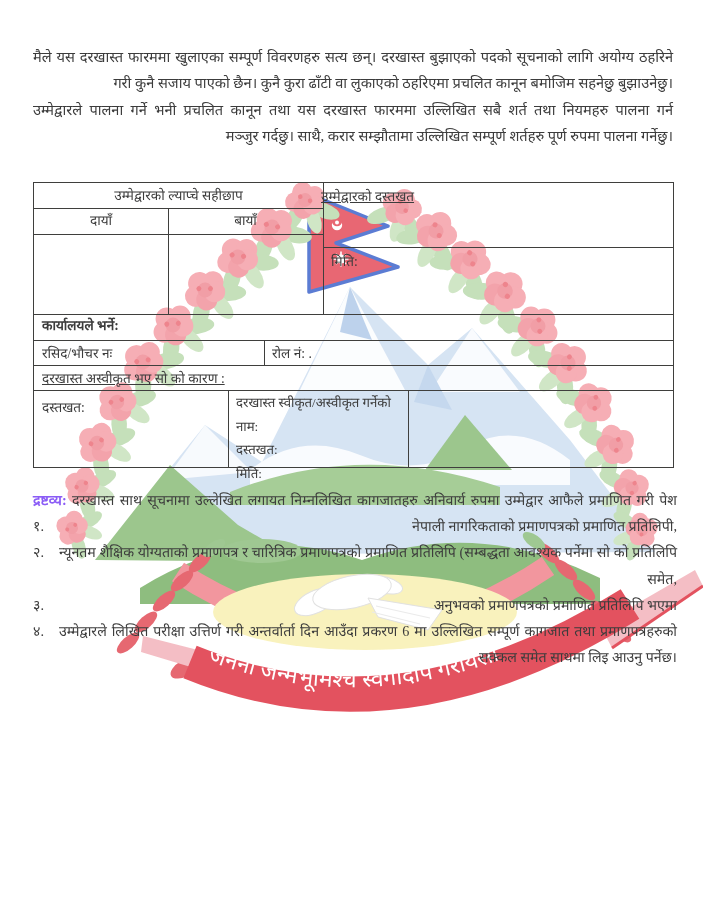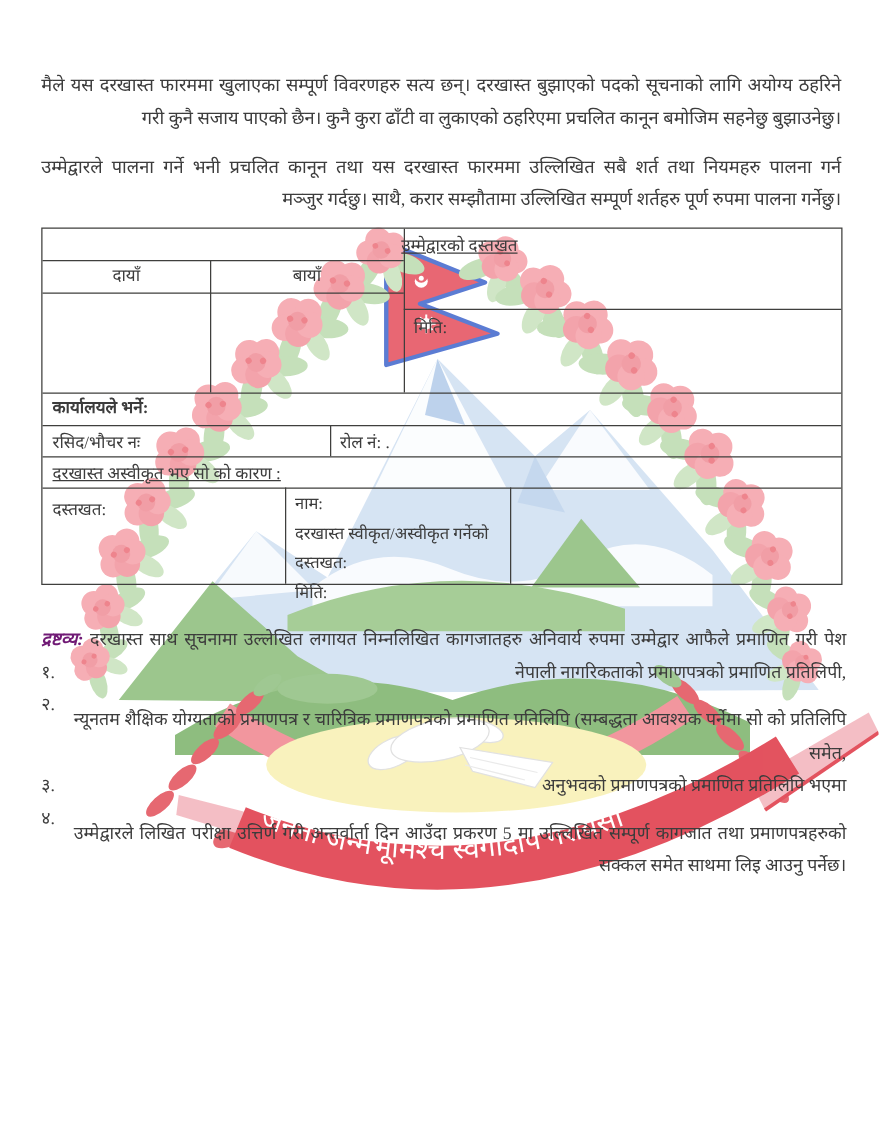--- a/index.html
+++ b/index.html
@@ -2,32 +2,32 @@
 <html><head>
 <meta charset="utf-8">
 <style>
   html,body{margin:0;padding:0;background:#ffffff;}
   #page{position:relative;width:703px;height:910px;background:#ffffff;overflow:hidden;
         font-family:"Liberation Serif", serif;color:#3c3c3c;}
   #watermark{position:absolute;left:0;top:0;width:703px;height:910px;z-index:0;}
   .layer{position:absolute;z-index:1;}
   
   #intro{left:33px;top:44px;width:640px;font-size:14.6px;line-height:26.4px;}
-  .jline{text-align:justify;text-align-last:justify;margin-top:12px;}
+  .jline{text-align:justify;text-align-last:justify;}
   .pline{text-align:right;}
   
   #formTable{left:33px;top:182px;width:639px;height:284px;border:1px solid #3f3f3d;
              font-size:13.6px;}
   #formTable .hl{position:absolute;height:1px;background:#3f3f3d;}
   #formTable .vl{position:absolute;width:1px;background:#3f3f3d;}
   #formTable .cell{position:absolute;}
   .center{text-align:center;}
   
   #note{left:33px;top:487px;width:644px;font-size:14.2px;line-height:26.2px;}
-  #note .label{font-weight:bold;font-style:italic;color:#701a75;}
+  #note .label{font-weight:bold;color:#8b5cf6;}
   .li-row{display:flex;align-items:flex-start;}
   .li-num{width:26px;flex:0 0 26px;}
   .li-text{flex:1;}
 </style>
 </head>
 <body>
 
 <div id="page">
 
   <svg id="watermark" viewBox="0 0 703 910" xmlns="http://www.w3.org/2000/svg">
@@ -158,42 +158,43 @@
     <div class="hl" style="top:131px;left:0;width:639px;"></div>
     <div class="hl" style="top:157px;left:0;width:639px;"></div>
     <div class="hl" style="top:182px;left:0;width:639px;"></div>
     <div class="hl" style="top:207px;left:0;width:639px;"></div>
     <div class="vl" style="left:289px;top:0;height:131px;"></div>
     <div class="vl" style="left:134px;top:25px;height:106px;"></div>
     <div class="vl" style="left:230px;top:157px;height:25px;"></div>
     <div class="vl" style="left:194px;top:207px;height:77px;"></div>
     <div class="vl" style="left:374px;top:207px;height:77px;"></div>
 
+    <div class="cell center" style="left:0;top:0;width:289px;height:25px;line-height:25px;">उम्मेद्वारको ल्याप्चे सहीछाप</div>
     <div class="cell" style="left:287px;top:3px;text-decoration:underline;">उम्मेद्वारको दस्तखत</div>
     <div class="cell center" style="left:134px;top:25px;width:155px;height:26px;line-height:26px;">बायाँ</div>
     <div class="cell center" style="left:0;top:25px;width:134px;height:26px;line-height:26px;">दायाँ</div>
 
     <div class="cell" style="left:0;top:51px;width:134px;height:80px;"></div>
     <div class="cell" style="left:134px;top:51px;width:155px;height:80px;"></div>
     <div class="cell" style="left:289px;top:5px;width:350px;height:59px;"></div>
 
     <div class="cell" style="left:297px;top:68px;">मिति:</div>
 
     <div class="cell" style="left:8px;top:132px;font-weight:bold;">कार्यालयले भर्ने:</div>
     <div class="cell" style="left:8px;top:160px;">रसिद/भौचर नः</div>
     <div class="cell" style="left:238px;top:160px;">रोल नं: .</div>
     <div class="cell" style="left:8px;top:185px;text-decoration:underline;">दरखास्त अस्वीकृत भए सो को कारण :</div>
 
     <div class="cell" style="left:8px;top:210px;width:180px;line-height:29px;">
       <div>दस्तखत:</div>
     </div>
 
     <div class="cell" style="left:202px;top:208px;width:168px;line-height:23.5px;font-size:13.2px;">
+      <div>दरखास्त स्वीकृत/अस्वीकृत गर्नेको</div>
       <div>नाम:</div>
-      <div>दरखास्त स्वीकृत/अस्वीकृत गर्नेको</div>
       <div>दस्तखत:</div>
       <div>मिति:</div>
     </div>
 
     <div class="cell" style="left:374px;top:207px;width:265px;height:77px;"></div>
   </div>
 
   <div id="note" class="layer">
     <div class="jline">
       <span class="label">द्रष्टव्य:</span>
@@ -218,19 +219,19 @@
     <div class="li-row">
       <div class="li-num">३.</div>
       <div class="li-text">
         <div class="pline">अनुभवको प्रमाणपत्रको प्रमाणित प्रतिलिपि भएमा</div>
       </div>
     </div>
 
     <div class="li-row">
       <div class="li-num">४.</div>
       <div class="li-text">
-        <div class="jline">उम्मेद्वारले लिखित परीक्षा उत्तिर्ण गरी अन्तर्वार्ता दिन आउँदा प्रकरण 5 मा उल्लिखित सम्पूर्ण कागजात तथा प्रमाणपत्रहरुको</div>
+        <div class="jline">उम्मेद्वारले लिखित परीक्षा उत्तिर्ण गरी अन्तर्वार्ता दिन आउँदा प्रकरण 6 मा उल्लिखित सम्पूर्ण कागजात तथा प्रमाणपत्रहरुको</div>
         <div class="pline">सक्कल समेत साथमा लिइ आउनु पर्नेछ।</div>
       </div>
     </div>
   </div>
 
 </div>
 
 </body></html>

